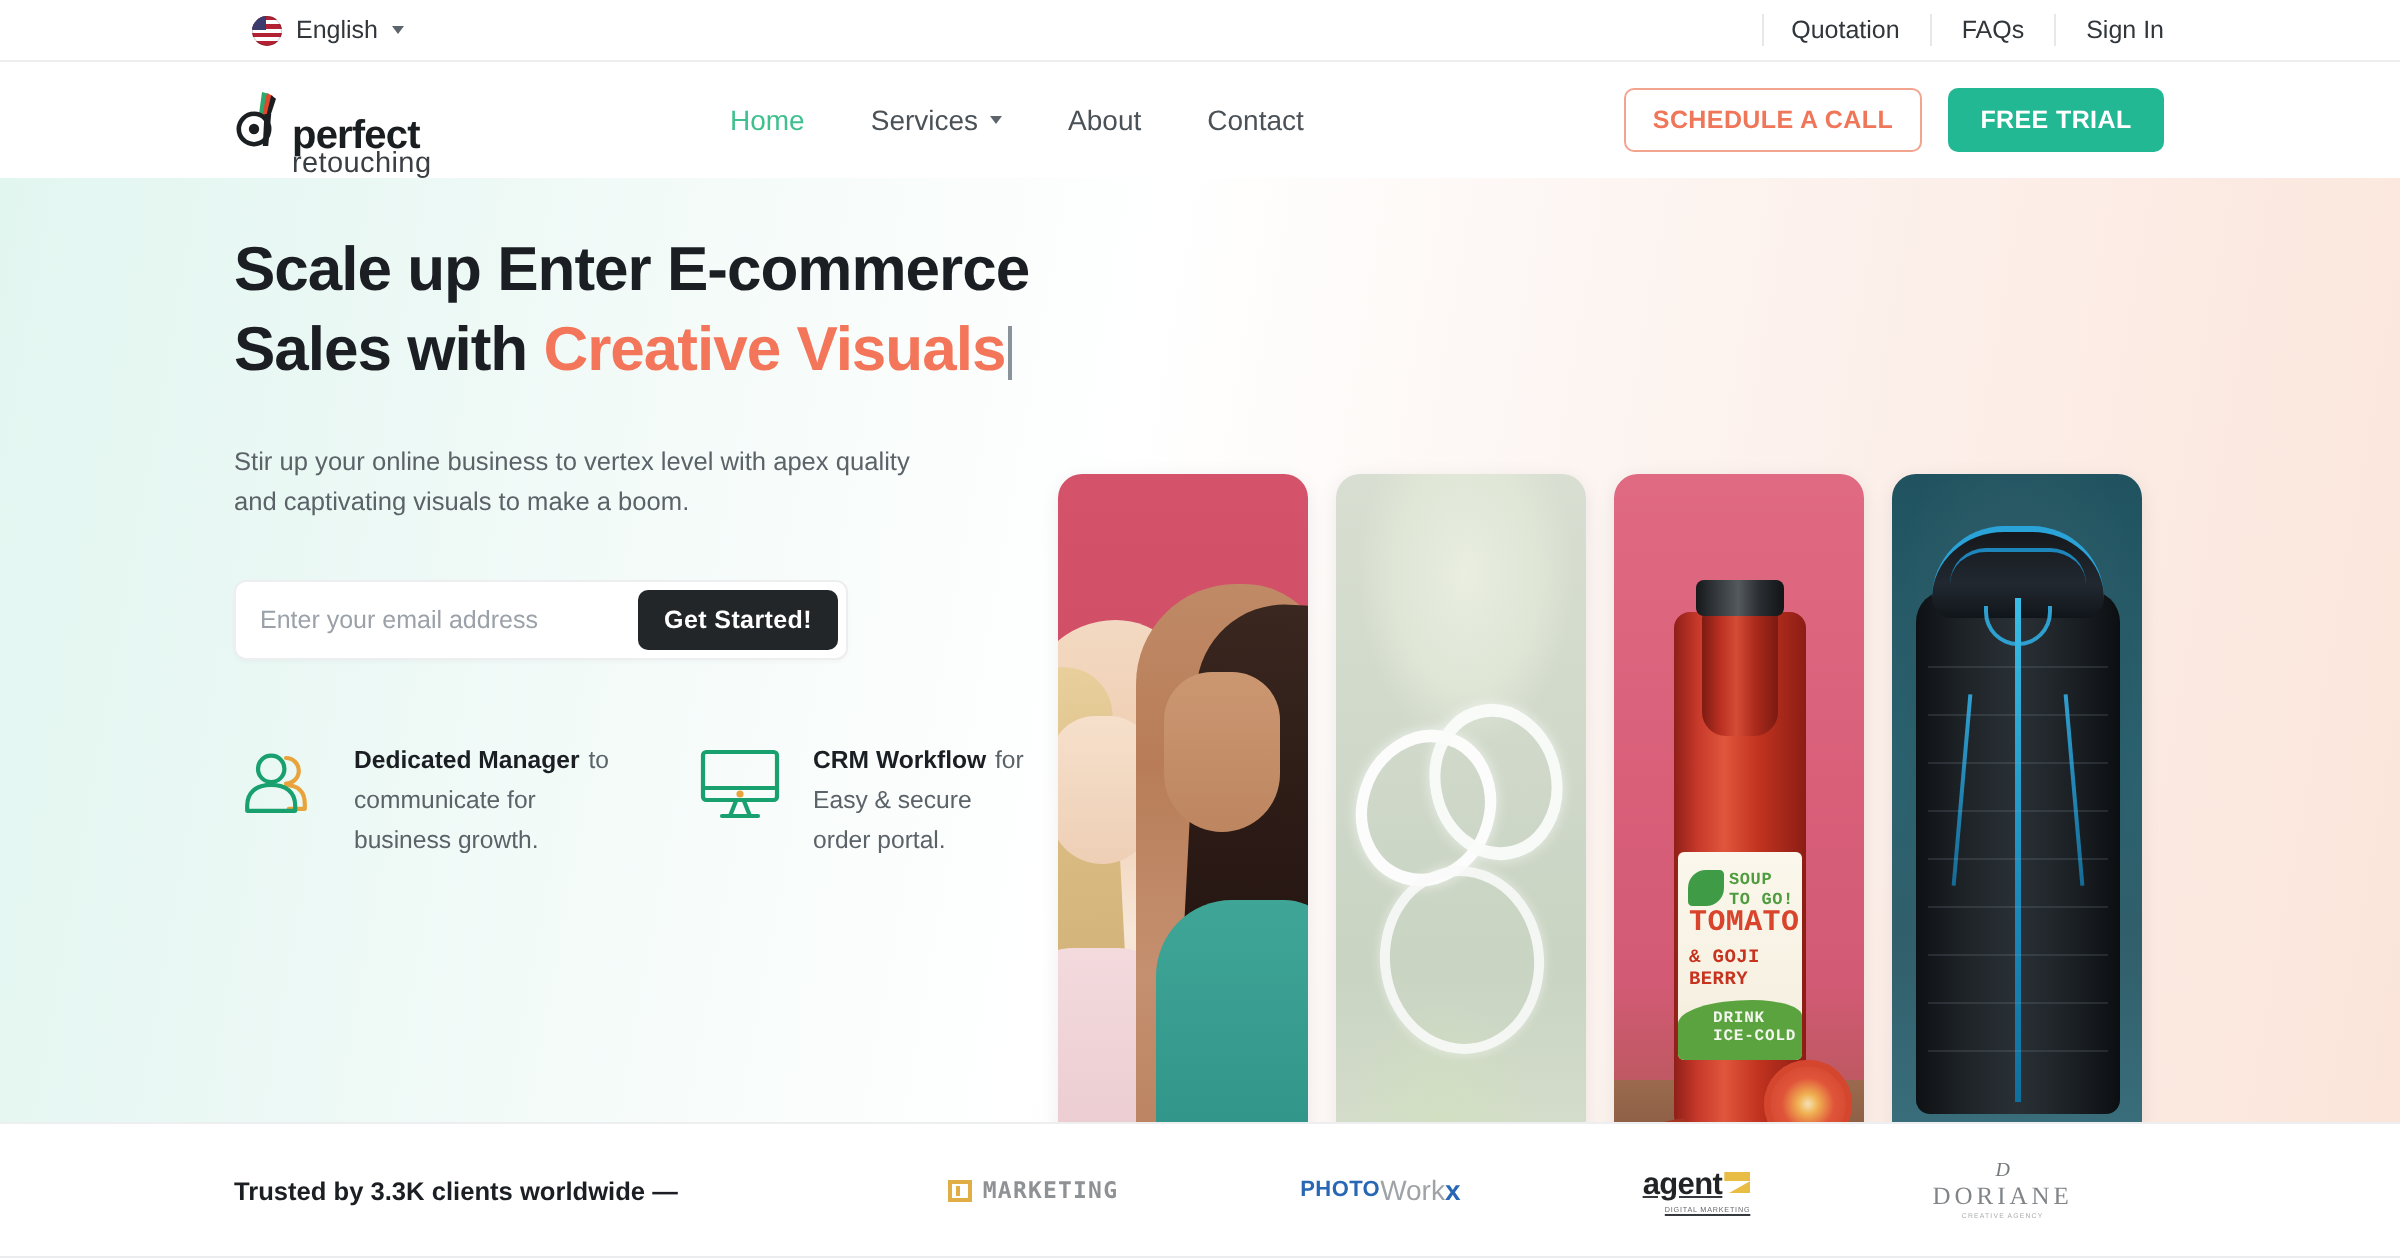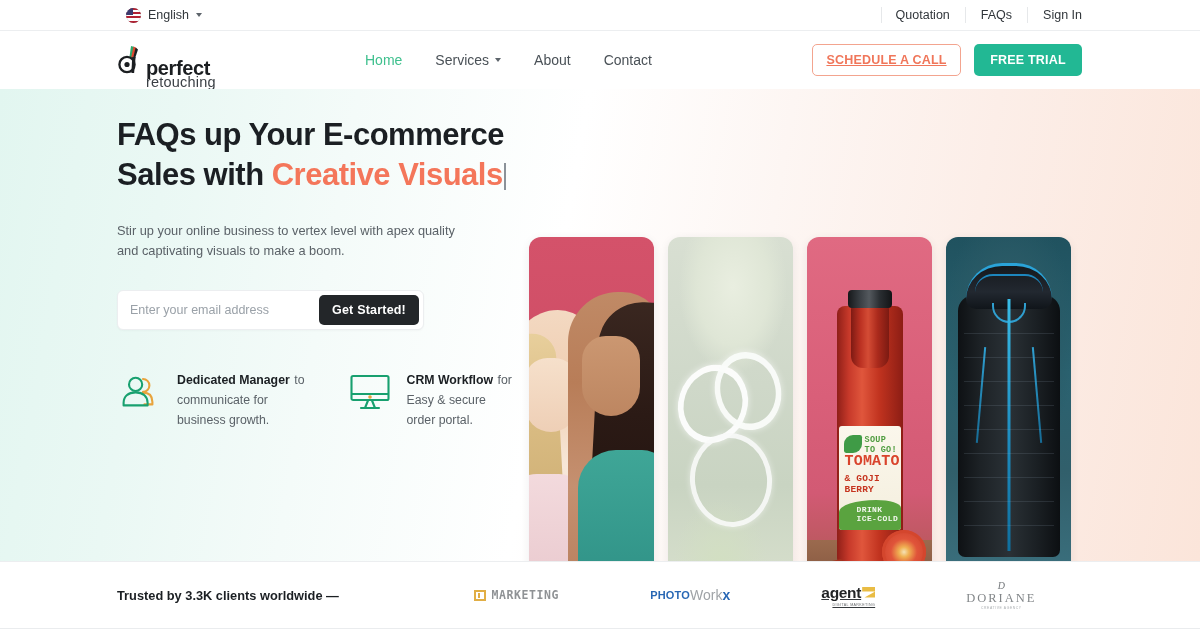--- a/index.html
+++ b/index.html
@@ -87,21 +87,20 @@
   .btn {
     font-size: 12.5px; font-weight: 700; letter-spacing: .2px;
     border-radius: 5px; cursor: pointer; border: none;
     display: inline-flex; align-items: center; justify-content: center;
     font-family: inherit;
   }
   .btn-outline {
     width: 149px; height: 32px;
     background: #ffffff; color: #f0765a;
     border: 1px solid #f3a48f;
-    text-decoration: underline;
   }
   .btn-solid {
     width: 108px; height: 32px;
     background: #22b894; color: #ffffff;
   }
 
   
   .hero {
     position: relative;
     height: 473px;
@@ -465,21 +464,21 @@
     <div class="nav-actions">
       <button class="btn btn-outline">SCHEDULE A CALL</button>
       <button class="btn btn-solid">FREE TRIAL</button>
     </div>
   </div>
 
   <div class="hero">
 
     <div class="hero-left">
       <h1>
-        <span>FAQs up Your E-commerce</span><br>
+        <span>Scale up Enter E-commerce</span><br>
         <span>Sales with </span><span class="accent">Creative Visuals</span><span class="cursor"></span>
       </h1>
 
       <p class="hero-sub">Stir up your online business to vertex level with apex quality and captivating visuals to make a boom.</p>
 
       <form class="email-form">
         <input type="text" placeholder="Enter your email address" style="">
         <button class="btn btn-dark">Get Started!</button>
       </form>
 

